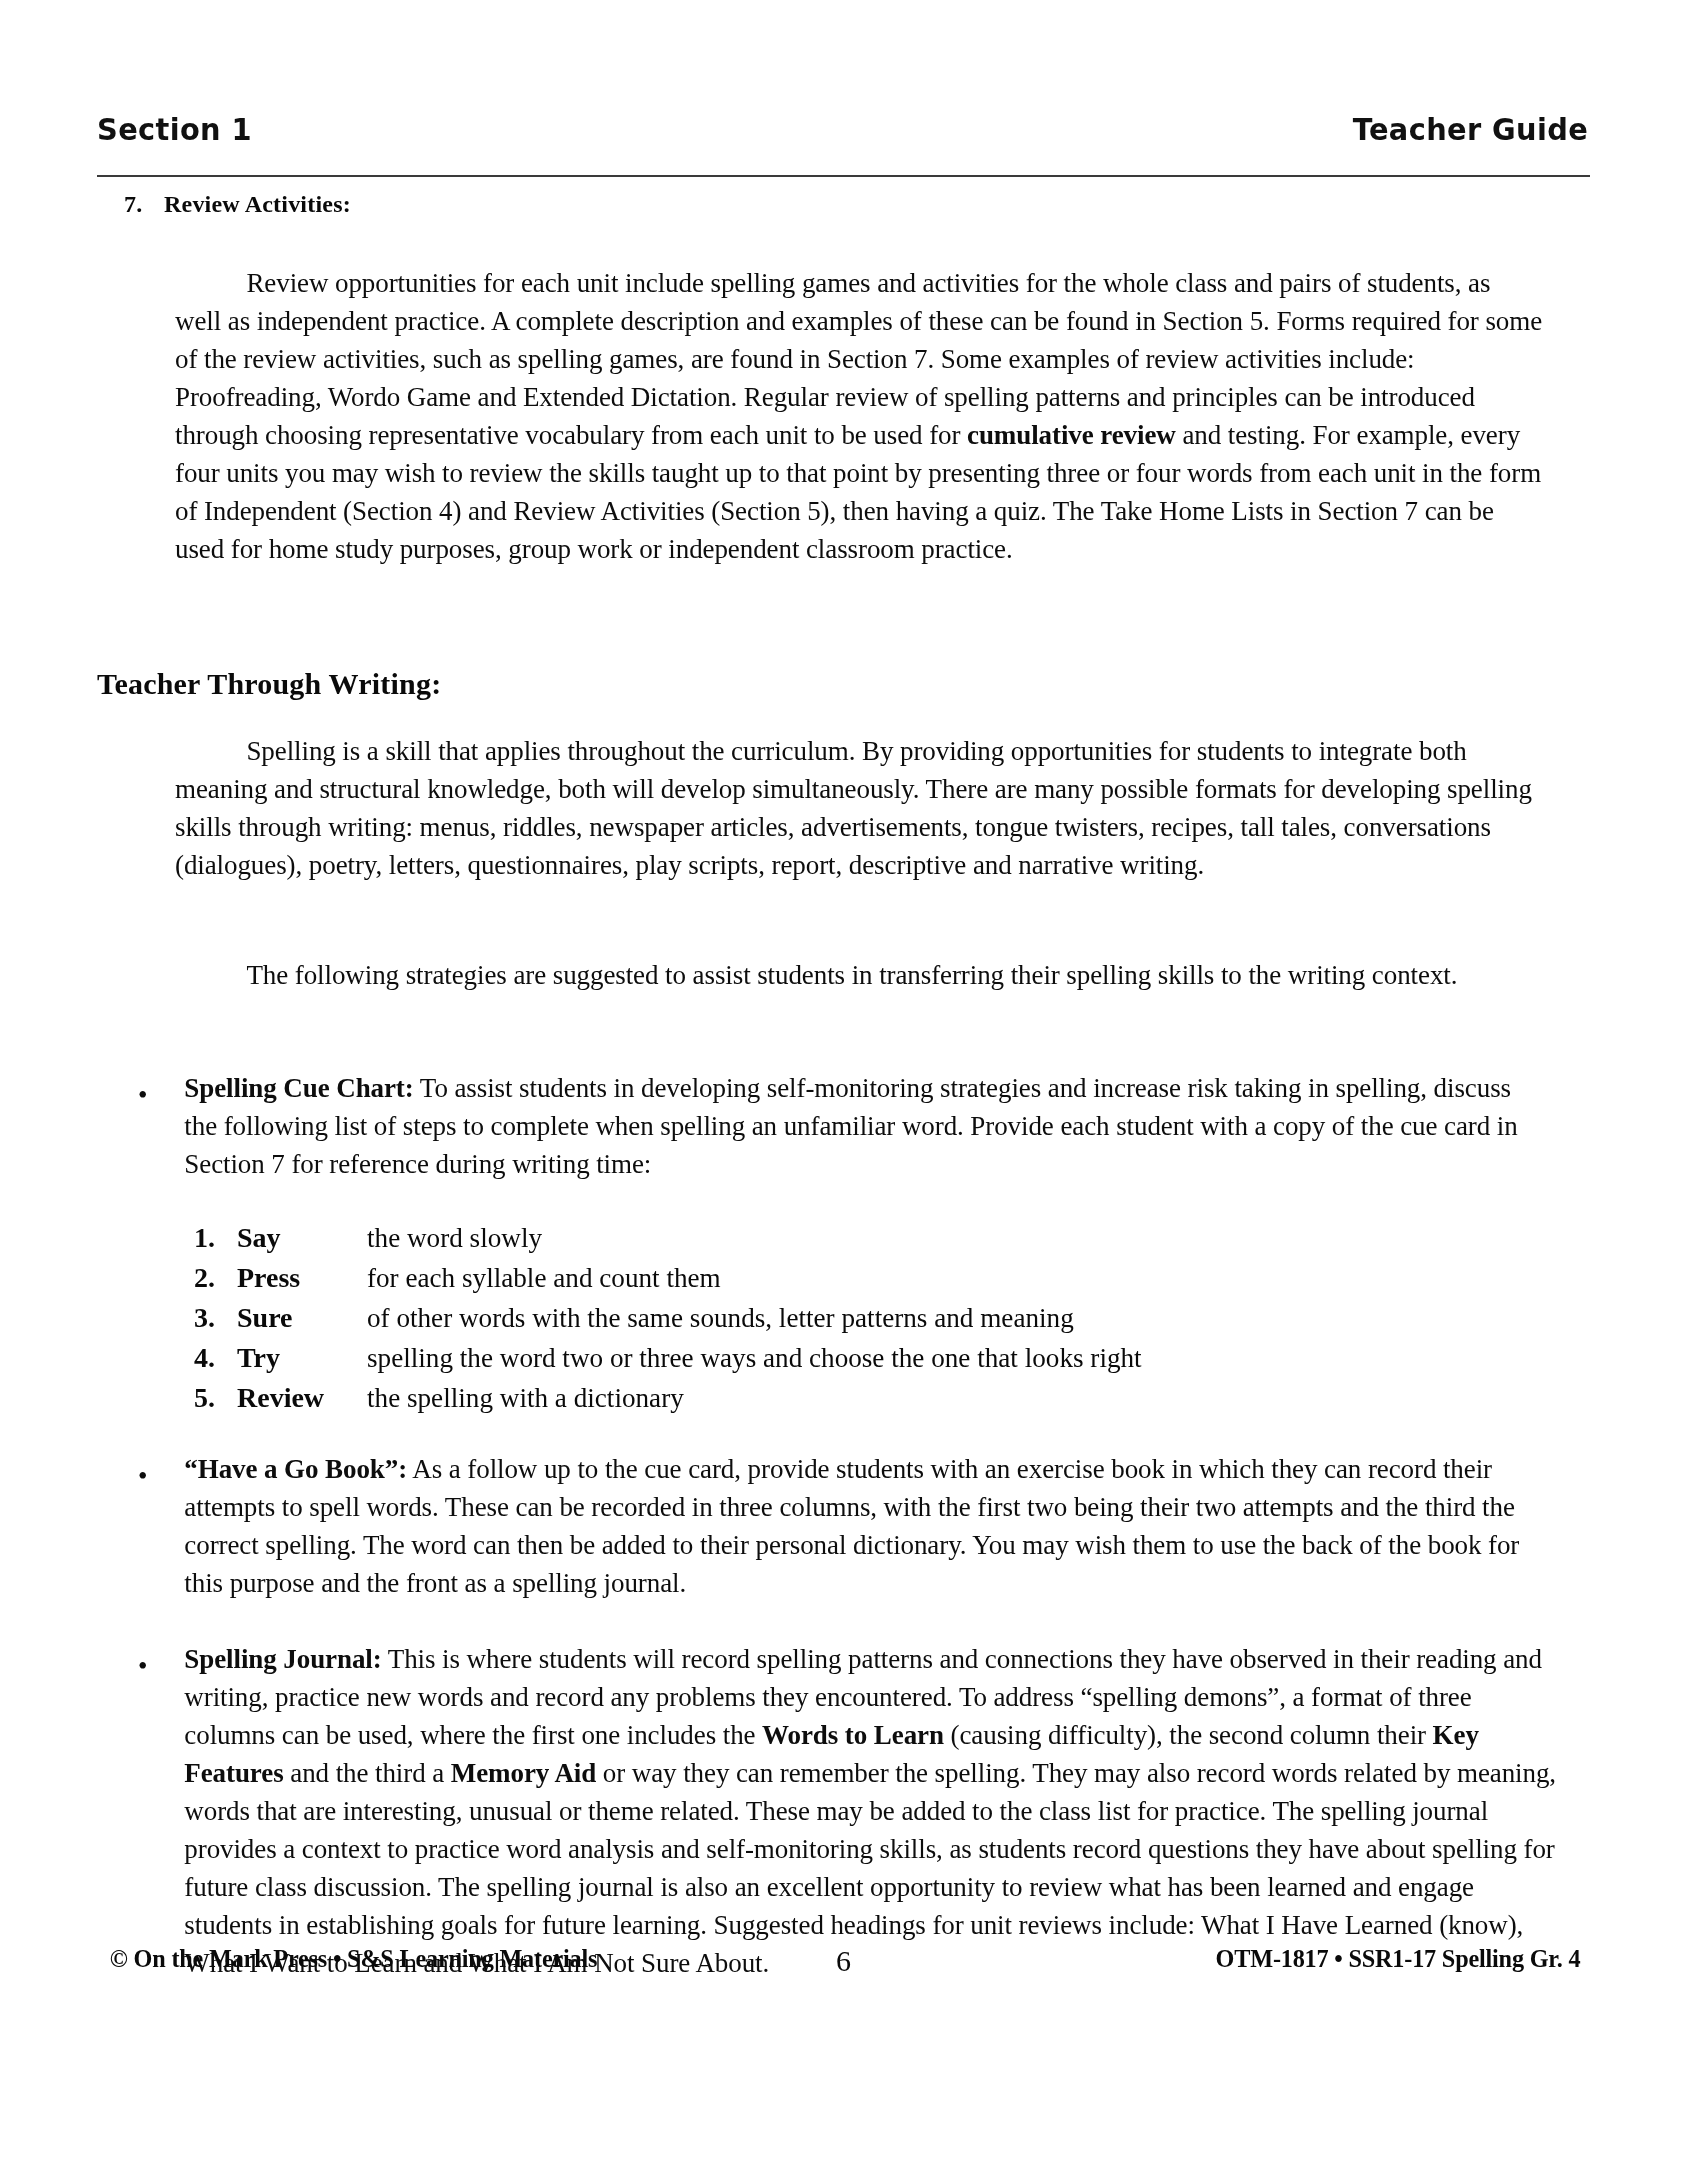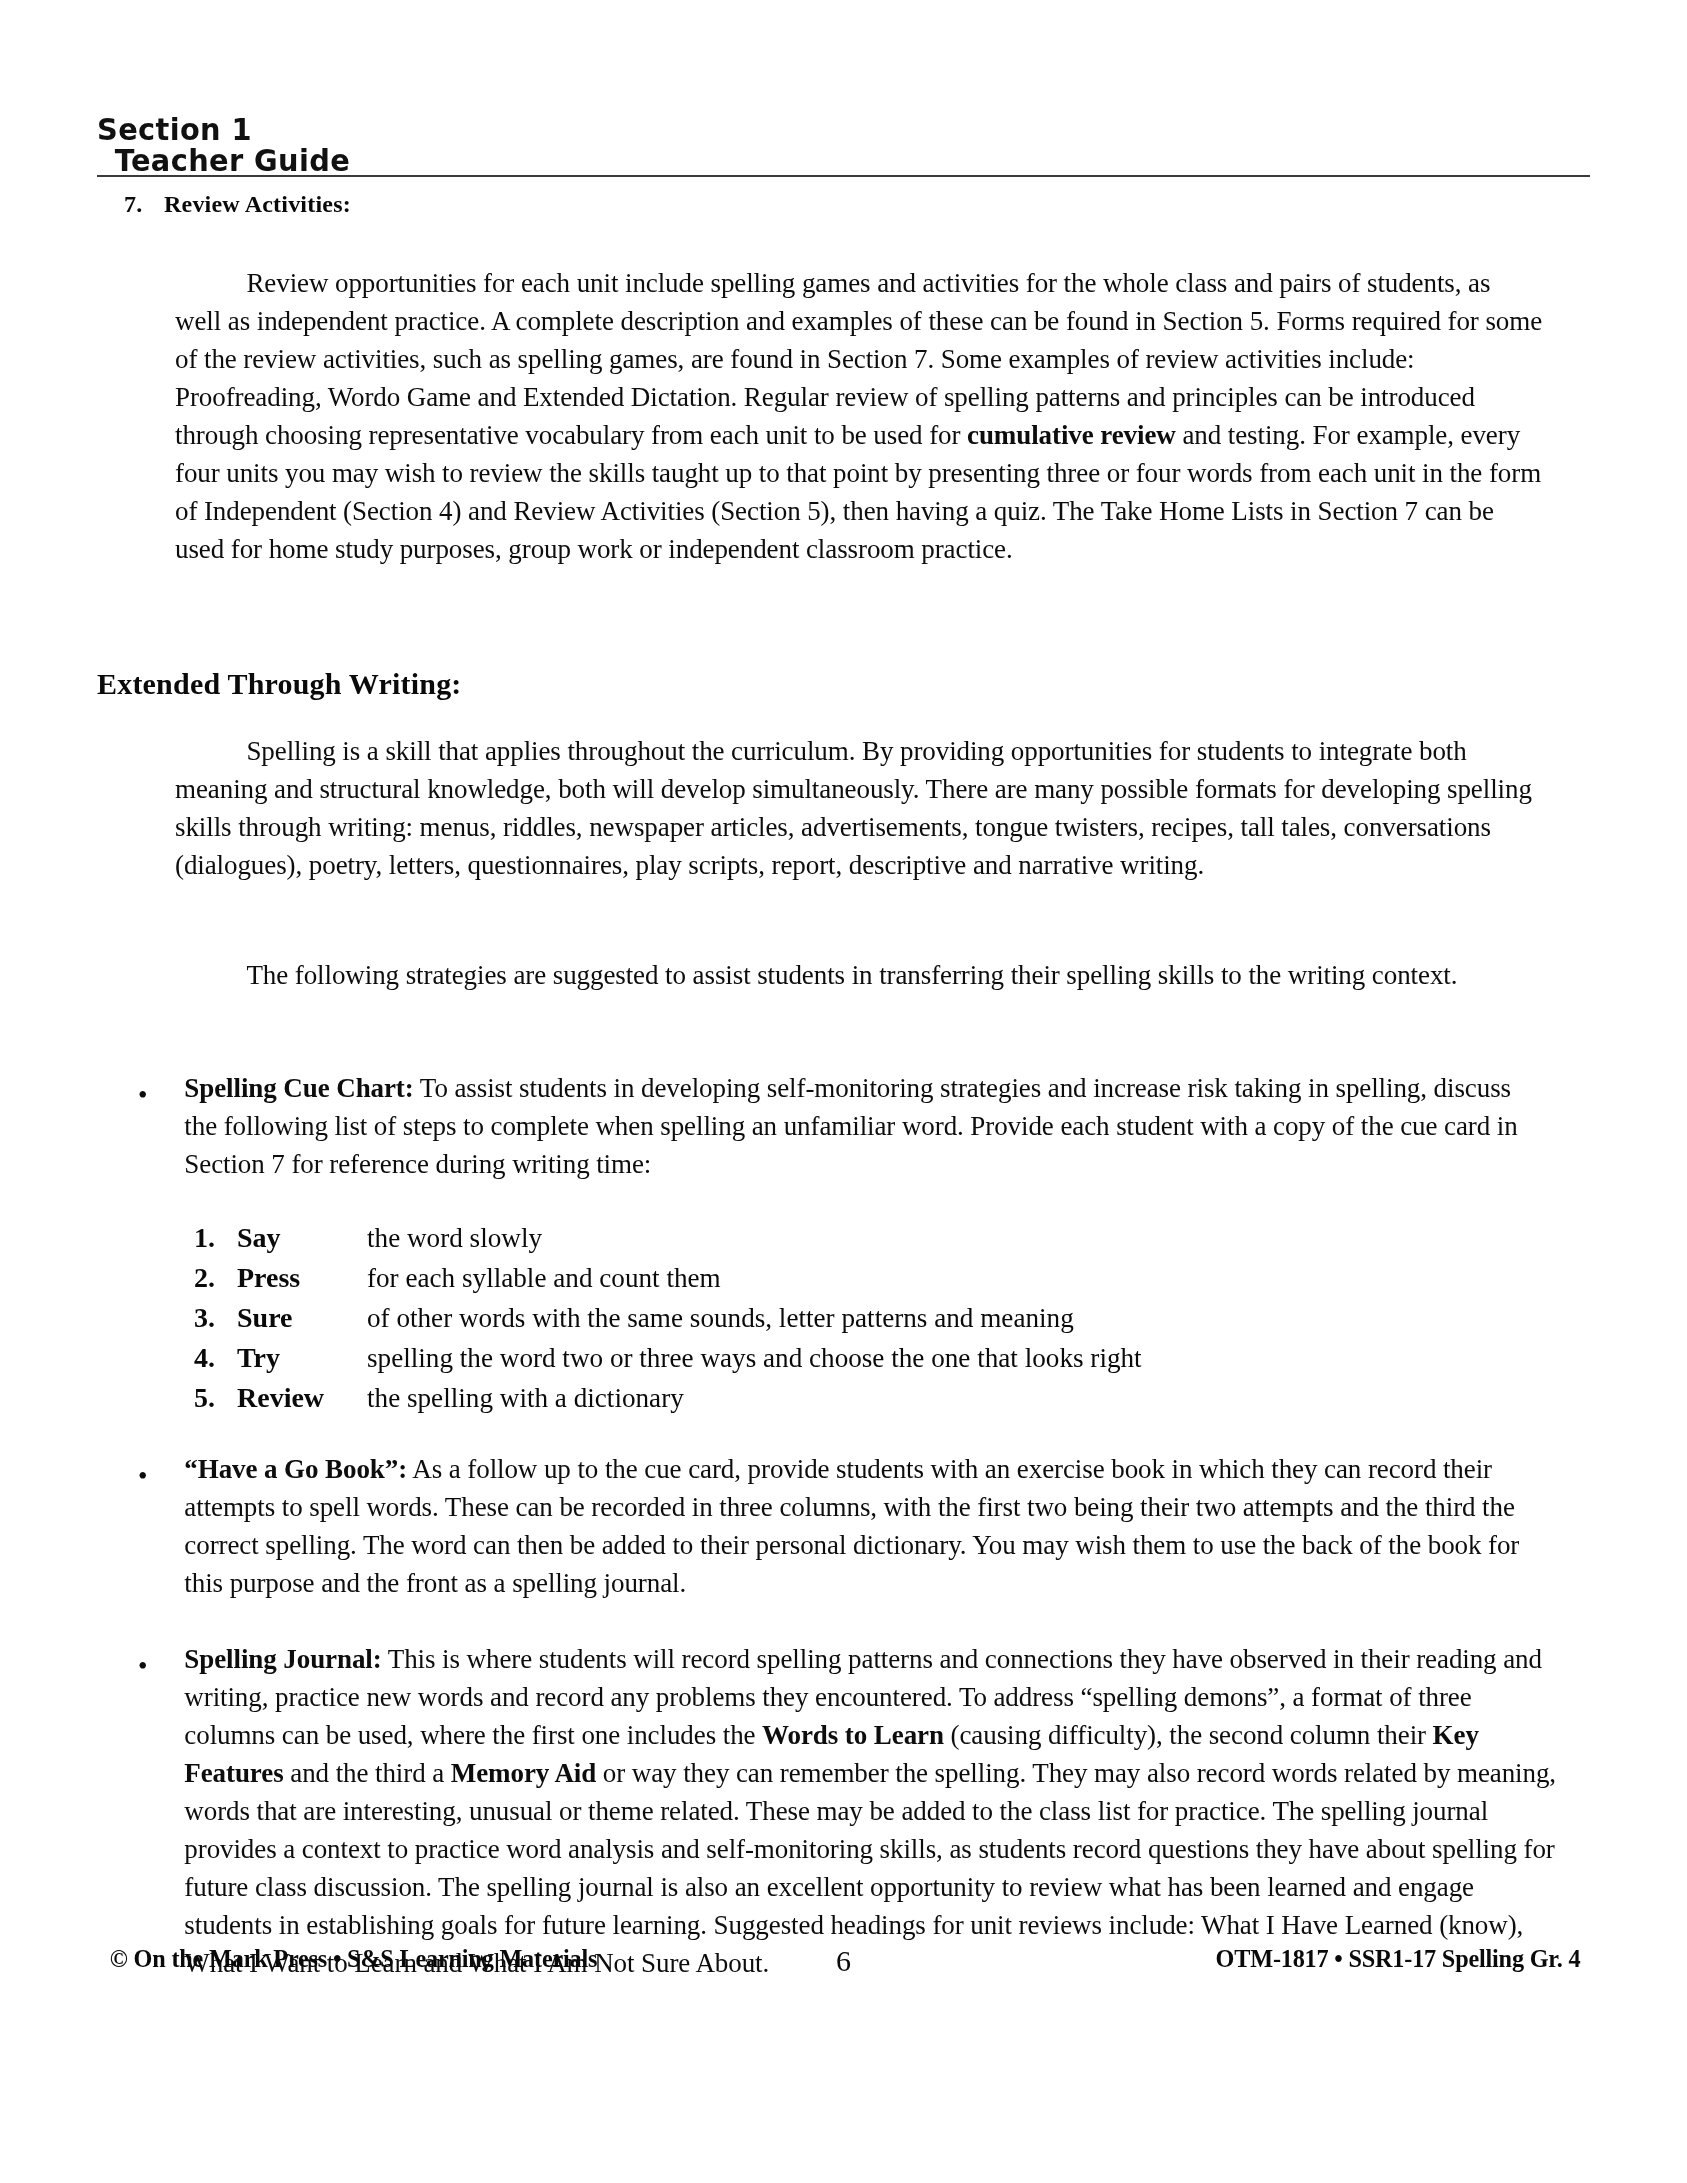--- a/index.html
+++ b/index.html
@@ -19,23 +19,22 @@
     color: #0a0a0a;
   }
 
   
   .page-header {
     position: absolute;
     left: 97px;
     top: 114px;
     width: 1491px;
     display: flex;
-    align-items: flex-start;
+    align-items: center;
     justify-content: space-between;
-    flex-direction: column;
   }
   .header-left, .header-right {
     font-family: "DejaVu Sans", "Liberation Sans", sans-serif;
     font-weight: bold;
     font-size: 31px;
     letter-spacing: 0.4px;
     color: #111111;
     line-height: 1;
     transform: scaleX(0.93);
     transform-origin: left bottom;
@@ -170,21 +169,21 @@
   <div class="header-rule"></div>
 
   <div class="num-heading">
     <span class="num">7.</span><span>Review Activities:</span>
   </div>
 
   <div class="para body-text indent-first" id="para-review">
     <span>Review opportunities for each unit include spelling games and activities for the whole class and pairs of students, as well as independent practice.  A complete description and examples of these can be found in Section 5.  Forms required for some of the review activities, such as spelling games, are found in Section 7.  Some examples of review activities include: Proofreading, Wordo Game and Extended Dictation.  Regular review of spelling patterns and principles can be introduced through choosing representative vocabulary from each unit to be used for </span><b>cumulative review</b><span> and testing.  For example, every four units you may wish to review the skills taught up to that point by presenting three or four words from each unit in the form of Independent (Section 4) and Review Activities (Section 5), then having a quiz.  The Take Home Lists in Section 7 can be used for home study purposes, group work or independent classroom practice.</span>
   </div>
 
-  <div id="heading-stw" class="para">Extended Through Writing:</div>
+  <div id="heading-stw" class="para">Teacher Through Writing:</div>
 
   <div class="para body-text indent-first" id="para-stw">Spelling is a skill that applies throughout the curriculum.  By providing opportunities for students to integrate both meaning and structural knowledge, both will develop simultaneously.  There are many possible formats for developing spelling skills through writing:  menus, riddles, newspaper articles, advertisements, tongue twisters, recipes, tall tales, conversations (dialogues), poetry, letters, questionnaires, play scripts, report, descriptive and narrative writing.</div>
 
   <div class="para body-text indent-first" id="para-strategies">The following strategies are suggested to assist students in transferring their spelling skills to the writing context.</div>
 
   <div class="bullet-row body-text" id="bullet-cue-chart">
     <span class="bullet-dot">•</span>
     <div class="bullet-body">
       <b>Spelling Cue Chart:</b><span>  To assist students in developing self-monitoring strategies and increase risk taking in spelling, discuss the following list of steps to complete when spelling an unfamiliar word.  Provide each student with a copy of the cue card in Section 7 for reference during writing time:</span>
     </div>

